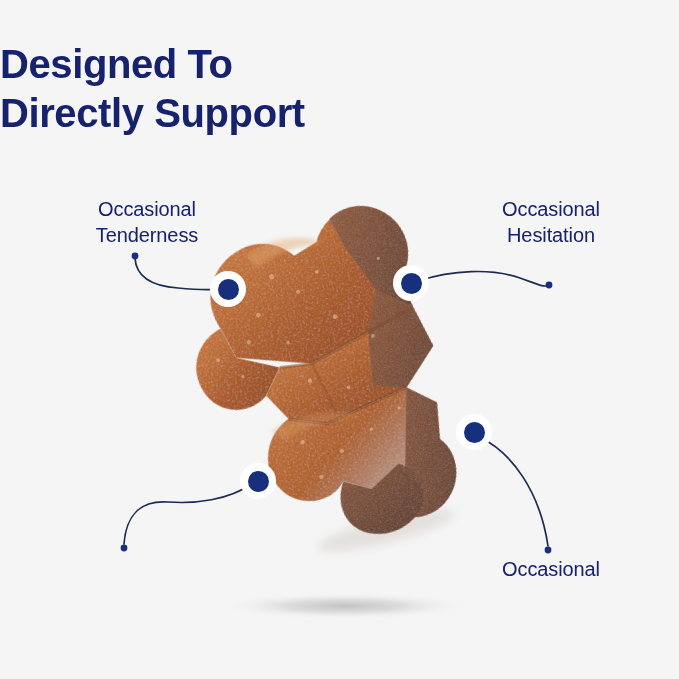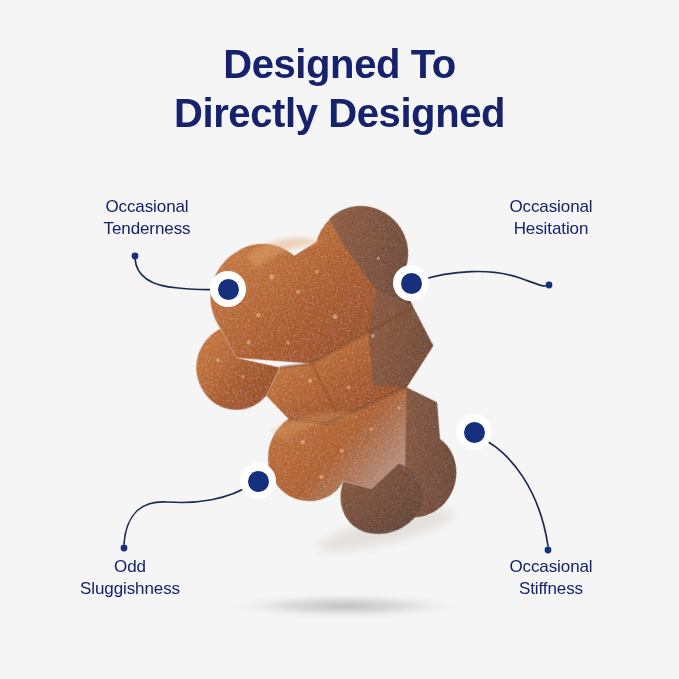--- a/index.html
+++ b/index.html
@@ -20,34 +20,34 @@
     background: #f5f5f5;
     overflow: hidden;
   }
 
   
   #headline {
     position: absolute;
     left: 0;
     top: 40px;
     width: 679px;
-    text-align: center;
+    text-align: left;
     color: #16226b;
     font-weight: 700;
     font-size: 40px;
     line-height: 1.22;
     letter-spacing: -0.4px;
   }
   #headline .hl-line { display: block; }
 
   
   .callout-label {
     position: absolute;
     color: #16226b;
-    font-size: 17px;
+    font-size: 20px;
     font-weight: 500;
     line-height: 1.3;
     letter-spacing: -0.1px;
     text-align: center;
     white-space: nowrap;
   }
   .callout-label span { display: block; }
 
   #label-hesitation { left: 35px;  top: 196px; width: 224px; }
   #label-tenderness { left: 440px; top: 196px; width: 222px; }
@@ -91,21 +91,21 @@
   #marker-stiffness  { left: 456px; top: 414px; }
   #marker-sluggish   { left: 240px; top: 463px; }
 </style>
 </head>
 <body>
 
 <div id="stage">
 
   <div id="headline">
     <span class="hl-line">Designed To</span>
-    <span class="hl-line">Directly Designed</span>
+    <span class="hl-line">Directly Support</span>
   </div>
 
   <svg id="art" viewBox="0 0 679 679">
     <defs>
 
       <radialGradient id="groundShadow" cx="50%" cy="50%" r="50%">
         <stop offset="0%" stop-color="#b9b9b9" stop-opacity="0.85"></stop>
         <stop offset="45%" stop-color="#c9c9c9" stop-opacity="0.55"></stop>
         <stop offset="75%" stop-color="#e2e2e2" stop-opacity="0.22"></stop>
         <stop offset="100%" stop-color="#f5f5f5" stop-opacity="0"></stop>
@@ -320,23 +320,18 @@
   <div class="callout-label" id="label-hesitation">
     <span>Occasional</span>
     <span>Tenderness</span>
   </div>
 
   <div class="callout-label" id="label-tenderness">
     <span>Occasional</span>
     <span>Hesitation</span>
   </div>
 
-  <div class="callout-label" id="label-sluggish">
-    <span>Odd</span>
-    <span>Sluggishness</span>
-  </div>
 
   <div class="callout-label" id="label-stiffness">
     <span>Occasional</span>
-    <span>Stiffness</span>
   </div>
 
 </div>
 
 </body></html>

